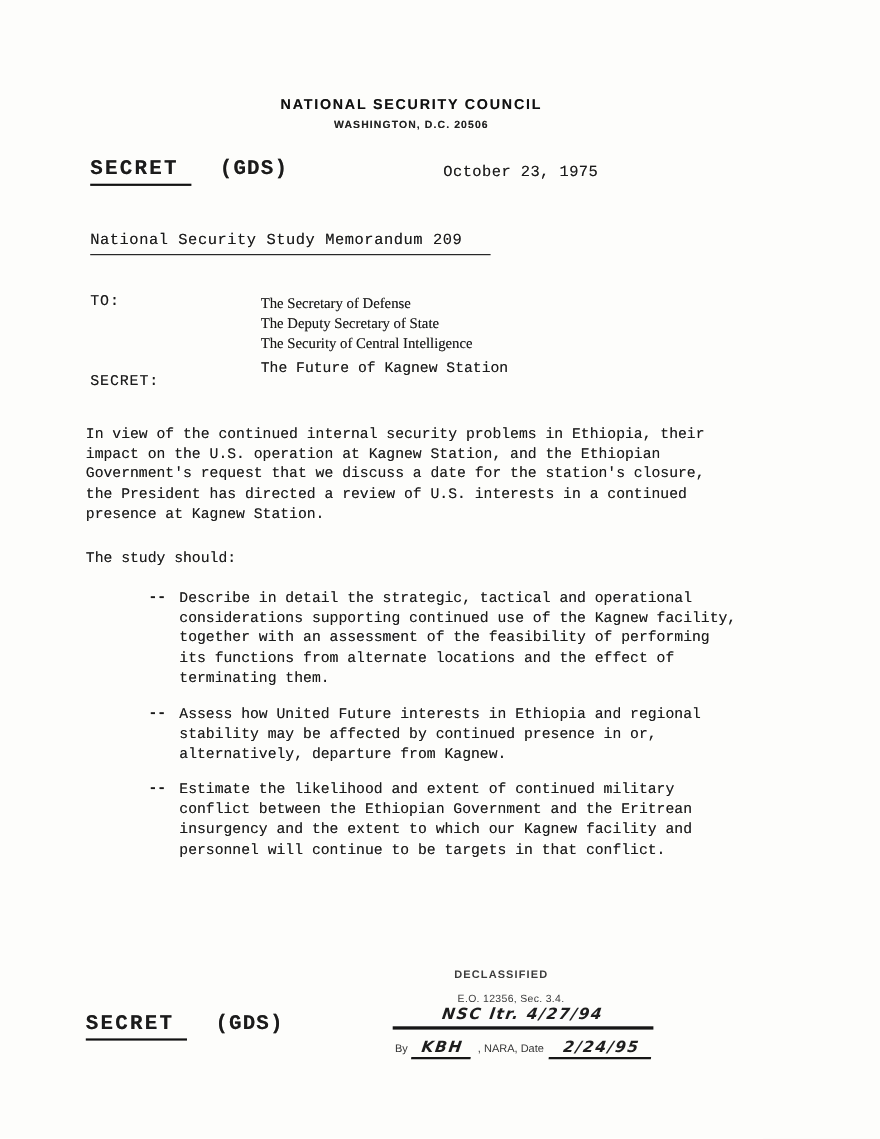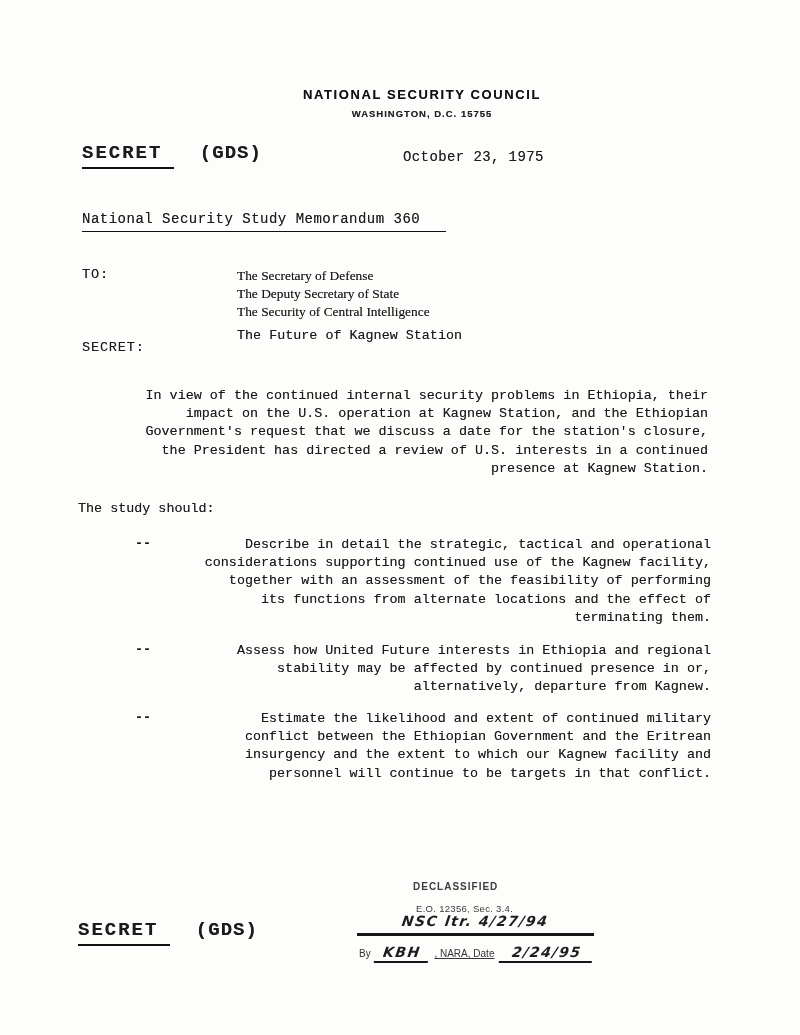--- a/index.html
+++ b/index.html
@@ -14,21 +14,20 @@
     text-shadow: 0 0 0.5px rgba(0,0,0,0.5);
   }
 
   
   .letterhead {
     position: absolute;
     top: 87px; left: 0;
     width: 748px;
     text-align: center;
     font-family: "Liberation Sans", sans-serif;
-    margin-left: 48px;
   }
   .letterhead-org {
     font-size: 13px; font-weight: bold;
     letter-spacing: 1.6px; color: #111;
   }
   .letterhead-addr {
     margin-top: 6px;
     font-size: 9.5px; font-weight: bold;
     letter-spacing: 1px; color: #222;
   }
@@ -67,21 +66,20 @@
   .recipients { position: absolute; top: 267px; left: 237px; font-size: 13.4px; }
   .recipients div { line-height: 18.2px; font-family: Liberation Serif, serif; }
   .subject-label { top: 340px; left: 82px; }
   .subject-value { position: absolute; top: 328px; left: 237px; font-size: 13.4px; }
 
   
   .typed {
     font-size: 13.4px;
     line-height: 18.2px;
     white-space: pre-line;
-    text-align: right;
   }
   .para { position: absolute; width: 630px; }
   .para-opening { top: 387px; left: 78px; }
   .lead-in { position: absolute; top: 500px; left: 78px; }
   .para-closing { top: 793px; left: 78px; }
 
   .bullet { position: absolute; left: 135px; display: flex; }
   .bullet-1 { top: 536px; }
   .bullet-2 { top: 642px; }
   .bullet-3 { top: 710px; }
@@ -124,40 +122,40 @@
     text-shadow: none;
   }
   .hw-underline-initials {
     border-bottom: 2px solid #161616;
     padding: 0 8px 1px; margin: 0 4px;
   }
   .hw-underline-date {
     border-bottom: 2.5px solid #161616;
     padding: 0 12px 1px; margin-left: 6px;
   }
-  .nara-label { margin-left: 2px; text-decoration: underline; }
+  .nara-label { margin-left: 2px; }
 </style>
 </head>
 <body>
 
 <div class="page">
 
   <div class="letterhead">
     <div class="letterhead-org">NATIONAL SECURITY COUNCIL</div>
-    <div class="letterhead-addr">WASHINGTON, D.C.  15755</div>
+    <div class="letterhead-addr">WASHINGTON, D.C.  20506</div>
   </div>
 
   <div class="cls cls-top">
     <span class="cls-label">SECRET</span>
     <span class="cls-suffix">(GDS)</span>
   </div>
 
   <div class="date-line">October 23, 1975</div>
 
-  <div class="memo-title">National Security Study Memorandum 360</div>
+  <div class="memo-title">National Security Study Memorandum 209</div>
 
   <div class="field-label to-label">TO:</div>
   <div class="recipients">
     <div>The Secretary of Defense</div>
     <div>The Deputy Secretary of State</div>
     <div>The Security of Central Intelligence</div>
   </div>
 
   <div class="field-label subject-label">SECRET:</div>
   <div class="subject-value">The Future of Kagnew Station</div>

